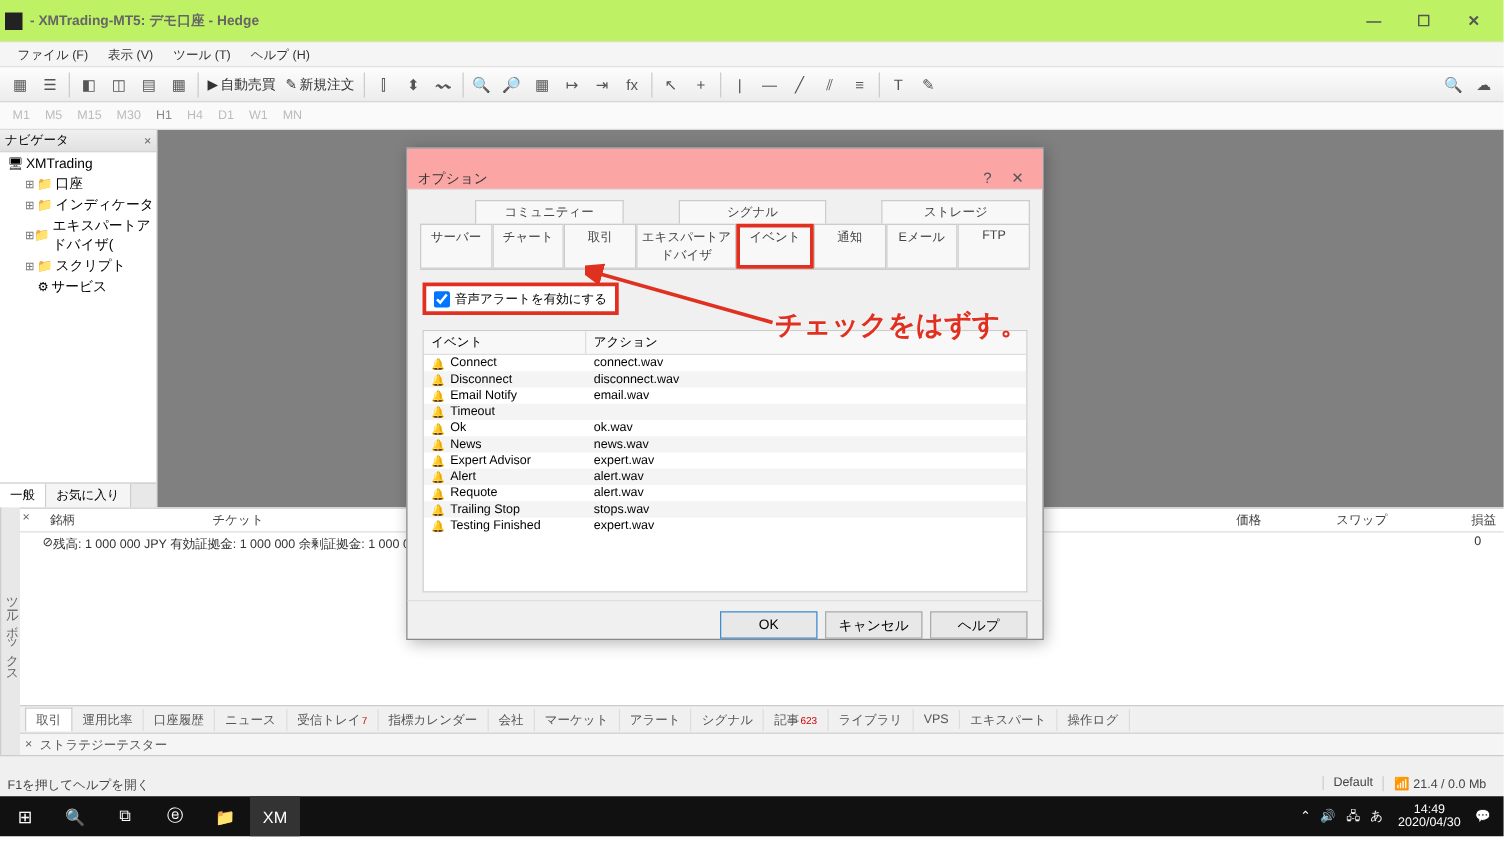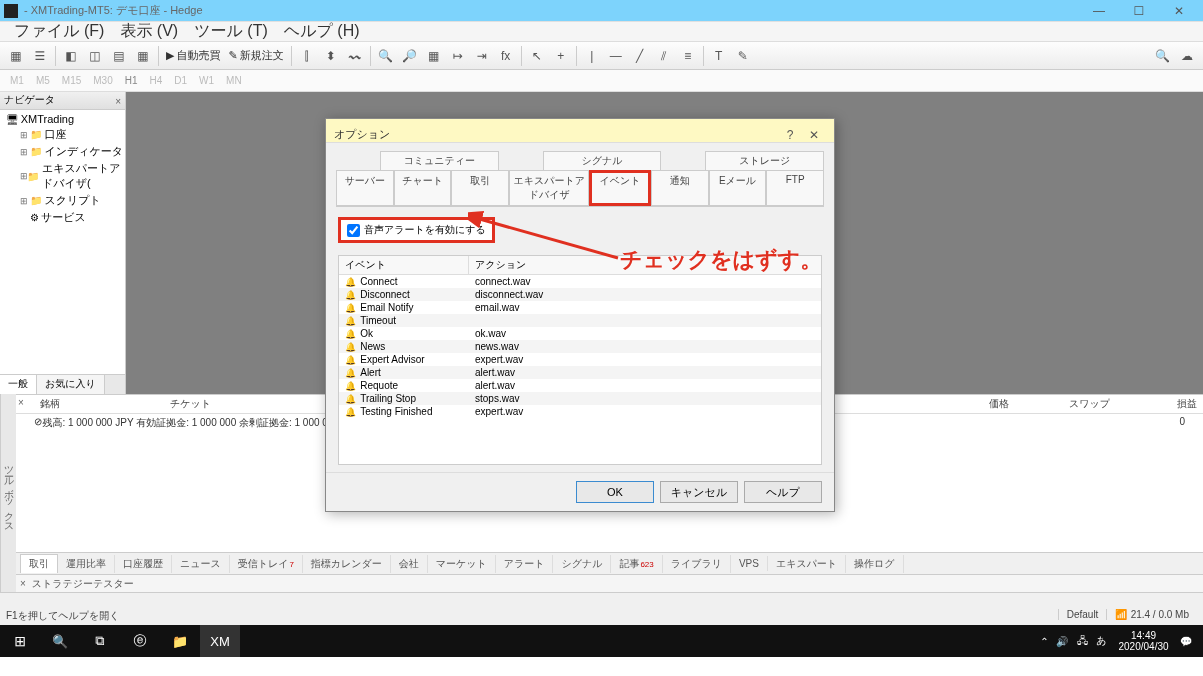--- a/index.html
+++ b/index.html
@@ -1,22 +1,22 @@
 <!DOCTYPE html>
 <html><head>
 <meta charset="utf-8">
 <style>
 * { box-sizing: border-box; margin: 0; padding: 0; font-family: "Meiryo UI", "MS PGothic", sans-serif; }
 body { width: 1203px; height: 676px; background: #fff; overflow: hidden; position: relative; font-size: 11px; }
-.titlebar { height: 22px; background: #7dd3fc; border-bottom: 1px solid #e0e0e0; display: flex; align-items: center; padding: 0 4px; color: #666; }
+.titlebar { height: 34px; background: #bef264; border-bottom: 1px solid #e0e0e0; display: flex; align-items: center; padding: 0 4px; color: #666; font-weight: bold; }
 .titlebar .app-icon { width: 14px; height: 14px; background: #222; margin-right: 6px; }
 .titlebar .spacer { flex: 1; }
 .titlebar .winbtn { width: 40px; height: 22px; display: flex; align-items: center; justify-content: center; color: #555; font-size: 12px; }
 .menubar { height: 20px; background: #f5f5f5; display: flex; align-items: center; padding: 0 6px; border-bottom: 1px solid #ddd; }
-.menubar .menu { padding: 0 8px; font-size: 16px; color: #333; }
+.menubar .menu { padding: 0 8px; font-size: 10px; color: #333; }
 .toolbar { height: 28px; background: linear-gradient(#fdfdfd,#ececec); border-bottom: 1px solid #ccc; display: flex; align-items: center; padding: 0 4px; }
 .toolbar .tbtn { width: 22px; height: 22px; margin: 0 1px; display: flex; align-items: center; justify-content: center; border: 1px solid transparent; font-size: 12px; color: #555; }
 .toolbar .sep { width: 1px; height: 20px; background: #ccc; margin: 0 3px; }
 .toolbar .tlabel { padding: 0 4px; font-size: 11px; color: #333; display: flex; align-items: center; }
 .toolbar .tlabel .ic { margin-right: 2px; }
 .toolbar .spacer { flex: 1; }
 .tfbar { height: 22px; background: #fafafa; border-bottom: 1px solid #ddd; display: flex; align-items: center; padding: 0 4px; }
 .tfbar .tf { padding: 0 6px; font-size: 10px; color: #bbb; }
 .tfbar .tf.active { color: #888; }
 .navpanel { width: 126px; border-right: 1px solid #ccc; display: flex; flex-direction: column; background: #fafafa; }
@@ -49,21 +49,21 @@
 .statusbar .seg { padding: 0 8px; border-left: 1px solid #ccc; }
 .taskbar { height: 32px; background: #111; display: flex; align-items: center; color: #fff; }
 .taskbar .start { width: 40px; height: 32px; display: flex; align-items: center; justify-content: center; font-size: 14px; }
 .taskbar .tbitem { width: 40px; height: 32px; display: flex; align-items: center; justify-content: center; font-size: 13px; }
 .taskbar .spacer { flex: 1; }
 .taskbar .tray { display: flex; align-items: center; padding: 0 6px; font-size: 10px; }
 .taskbar .clock { text-align: center; padding: 0 8px; line-height: 1.1; }
 
 
 .dialog { position: absolute; left: 325px; top: 118px; width: 510px; height: 394px; background: #f0f0f0; border: 1px solid #888; box-shadow: 2px 2px 12px rgba(0,0,0,0.3); z-index: 100; display: flex; flex-direction: column; }
-.dialog .dlg-title { height: 24px; background: #fef9c3; display: flex; align-items: flex-end; padding: 0 8px; font-size: 11px; color: #333; border-bottom: 1px solid #ddd; }
+.dialog .dlg-title { height: 24px; background: #fca5a5; display: flex; align-items: flex-start; padding: 16px 8px; font-size: 11px; color: #333; border-bottom: 1px solid #ddd; }
 .dialog .dlg-title .spacer { flex: 1; }
 .dialog .dlg-title .dlg-btn { width: 24px; text-align: center; font-size: 12px; color: #555; }
 .dialog .tabstrip { margin: 8px 10px 0; }
 .dialog .tabrow { display: flex; border-bottom: 1px solid #ccc; }
 .dialog .tabrow.top .tab { flex: 1; text-align: center; font-size: 10px; padding: 2px 0; background: #f8f8f8; border: 1px solid #ccc; border-bottom: none; color: #444; margin-left: 44px; }
 .dialog .tabrow.bot { margin-top: -1px; }
 .dialog .tabrow.bot .tab { flex: 1; text-align: center; font-size: 10px; padding: 3px 0; background: #f8f8f8; border: 1px solid #ccc; color: #444; }
 .dialog .tabrow .tab.hl { border: 3px solid #e03020; padding: 1px 0; position: relative; z-index: 2; }
 .dialog .content { flex: 1; margin: 10px 12px 6px; position: relative; }
 .dialog .checkbox-hl { display: inline-flex; align-items: center; border: 3px solid #e03020; padding: 3px 6px; background: #fff; font-size: 10px; }

